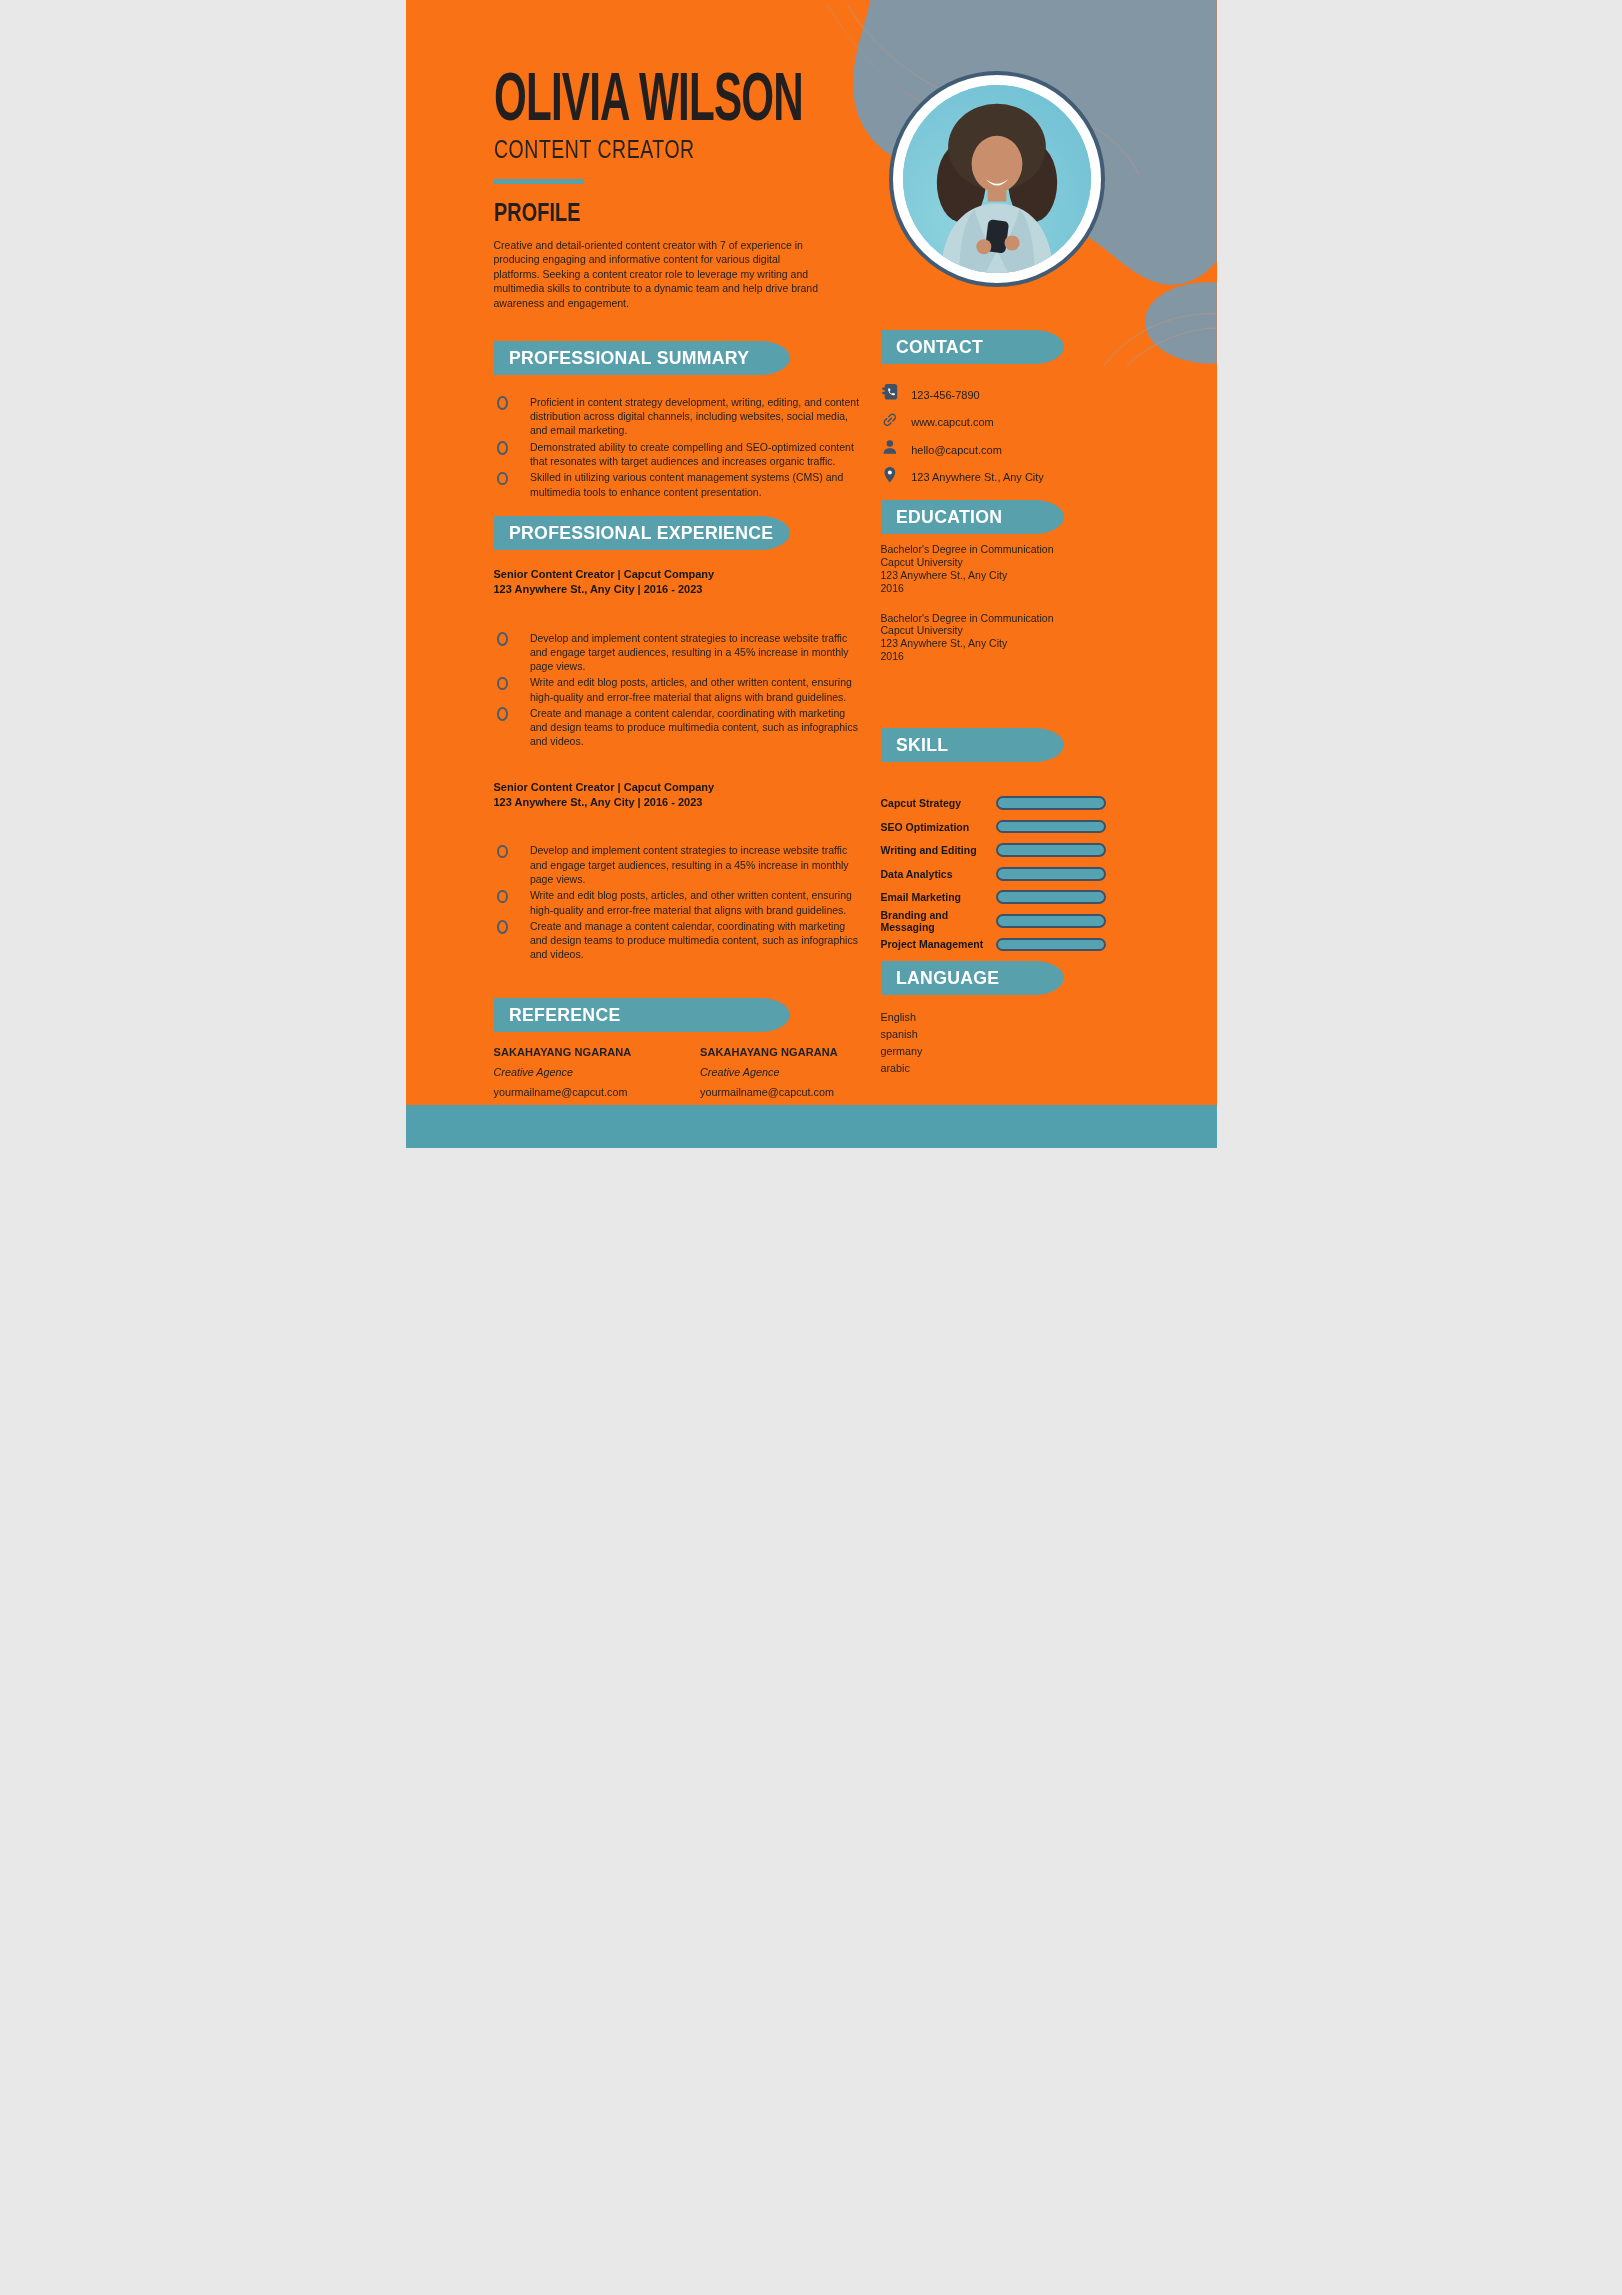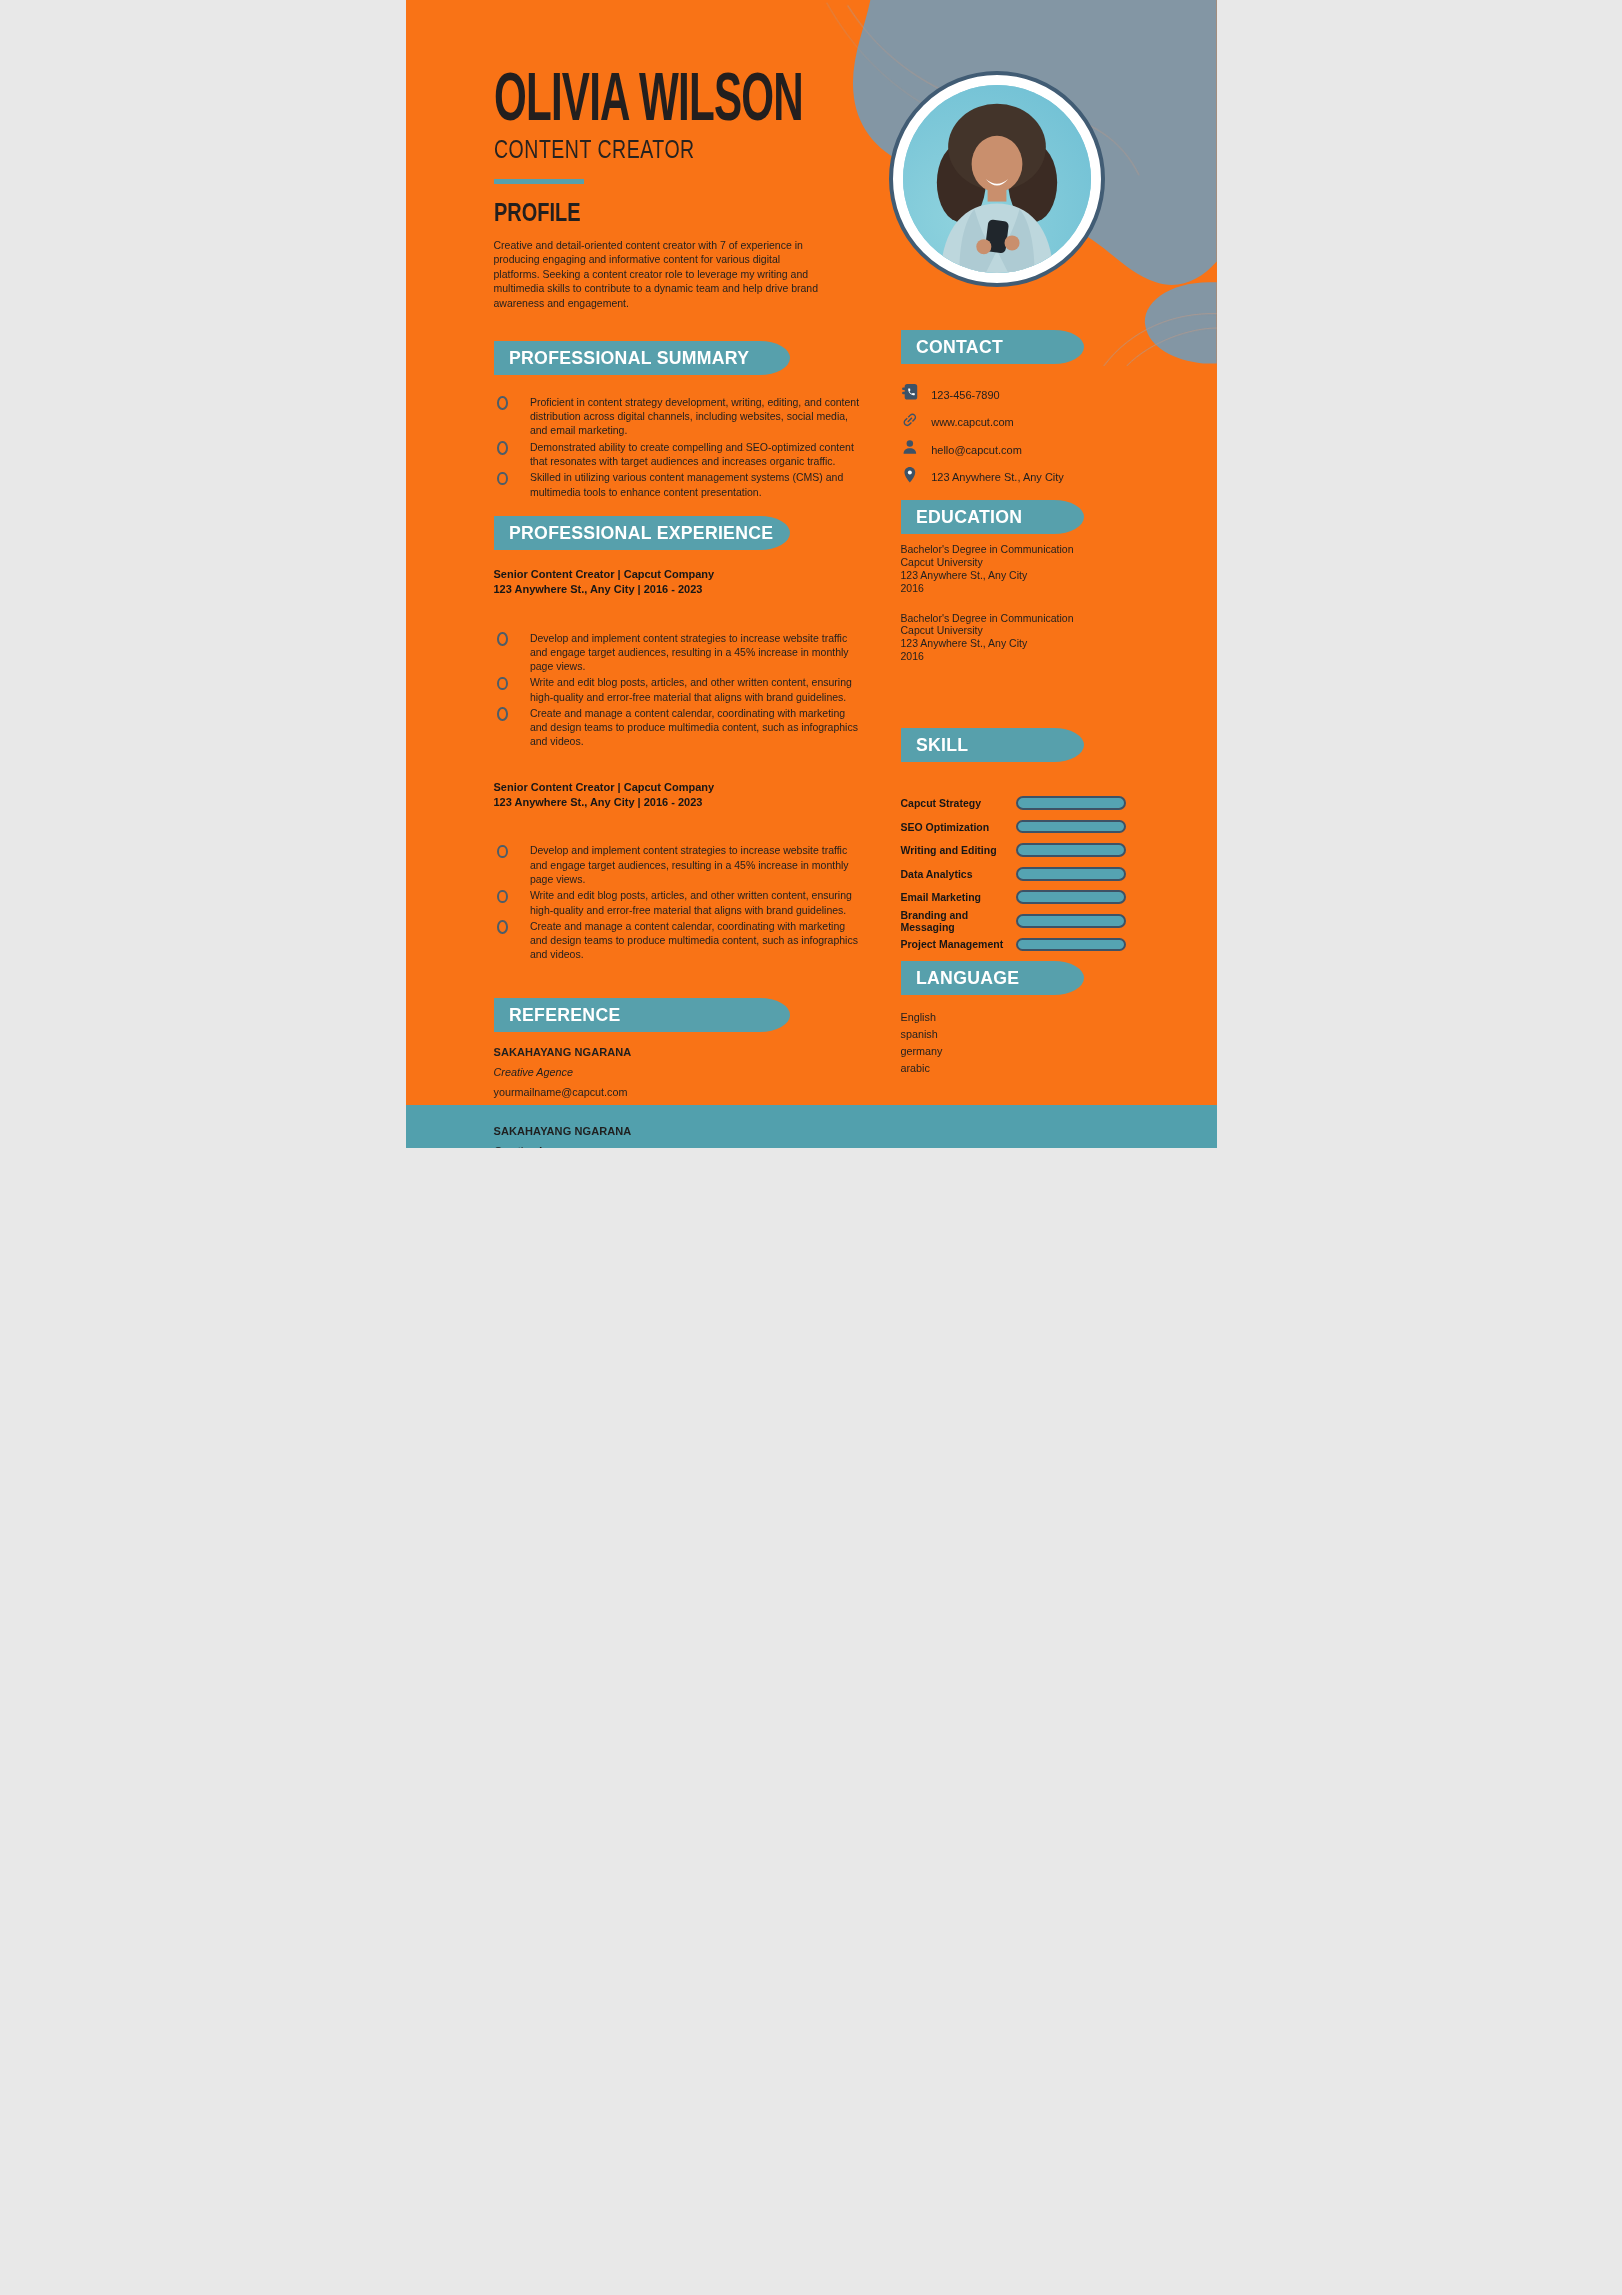--- a/index.html
+++ b/index.html
@@ -14,21 +14,21 @@
   .photo-frame{
     position:absolute;left:483px;top:71px;width:208px;height:208px;z-index:3;
     border:4.6px solid #415c74;border-radius:50%;background:#ffffff;
     display:flex;align-items:center;justify-content:center;
   }
   .photo-inner{
     width:188px;height:188px;border-radius:50%;overflow:hidden;background:#7cc6d8;
   }
   
   .left-col{position:absolute;left:88px;top:0;width:393px;z-index:4;}
-  .right-col{position:absolute;left:495px;top:0;width:226px;z-index:4;}
+  .right-col{position:absolute;left:475px;top:0;width:226px;z-index:4;}
   
   .name{
     margin-top:65px;font-size:68px;font-weight:700;line-height:0.92;
     letter-spacing:-1.3px;white-space:nowrap;color:#231f1e;
     transform:scaleX(0.62);transform-origin:left top;
   }
   .subtitle{
     margin-top:6.5px;font-size:26px;font-weight:400;color:#262220;
     white-space:nowrap;transform:scaleX(0.75);transform-origin:left top;
     letter-spacing:0.7px;
@@ -57,21 +57,21 @@
   ul.bullets{list-style:none;margin:0;padding:0;}
   ul.bullets li{display:flex;gap:22px;margin:0 0 2px 3.9px;}
   .ring{
     flex:0 0 auto;width:10.5px;height:13.7px;margin-top:1.3px;border-radius:50%;
     border:2.6px solid #4d5d68;box-sizing:border-box;background:transparent;
   }
   ul.bullets .b-text{width:331px;font-size:10.5px;line-height:1.36;}
   
   .job-head{font-size:11px;font-weight:700;line-height:1.4;color:#161616;}
   
-  .ref-wrap{display:flex;gap:27px;margin-top:14.4px;flex-direction:column;}
+  .ref-wrap{display:flex;gap:20px;margin-top:14.4px;}
   .ref-card{width:188px;}
   .ref-name{font-size:11px;font-weight:700;letter-spacing:0.1px;}
   .ref-company{font-size:10.8px;font-style:italic;margin-top:7.9px;}
   .ref-email{font-size:10.8px;margin-top:7.9px;}
   
   .contact-list{margin-top:17.7px;}
   .contact-row{display:flex;align-items:flex-end;gap:13px;margin-bottom:8.5px;height:19px;}
   .contact-row .c-icon{flex:0 0 auto;width:17.7px;height:17.7px;}
   .contact-row .c-text{font-size:11px;}
   

